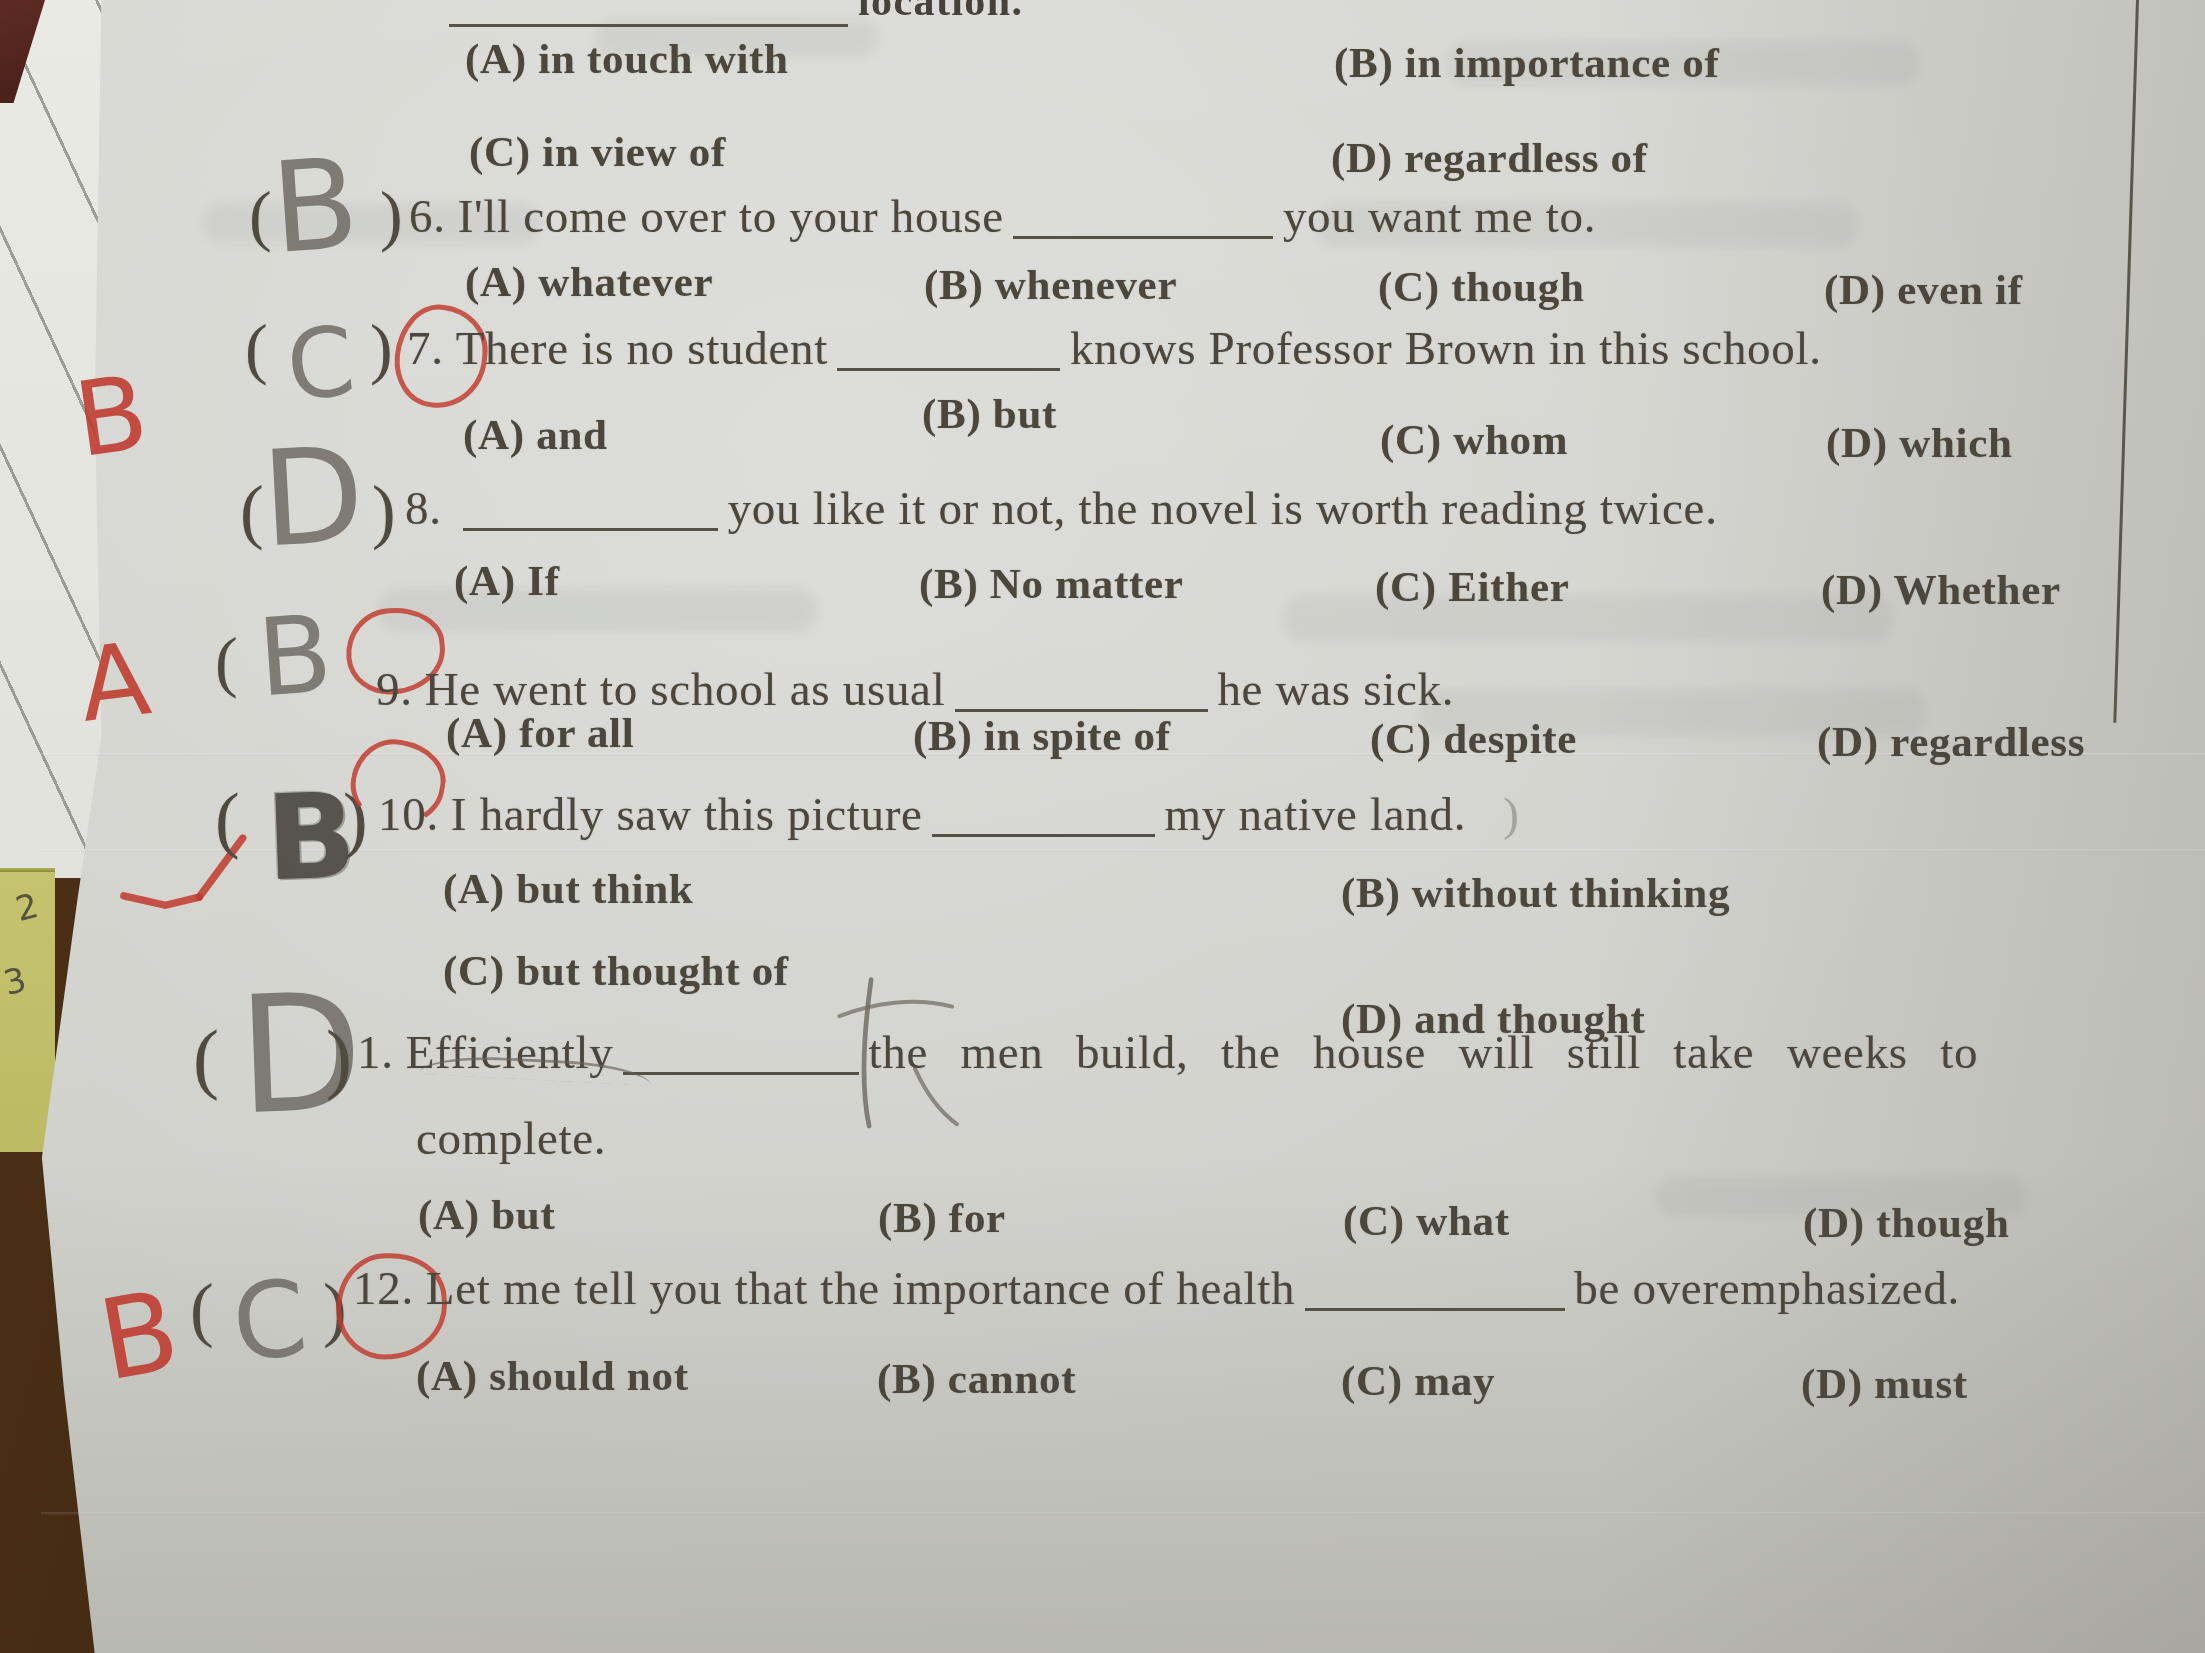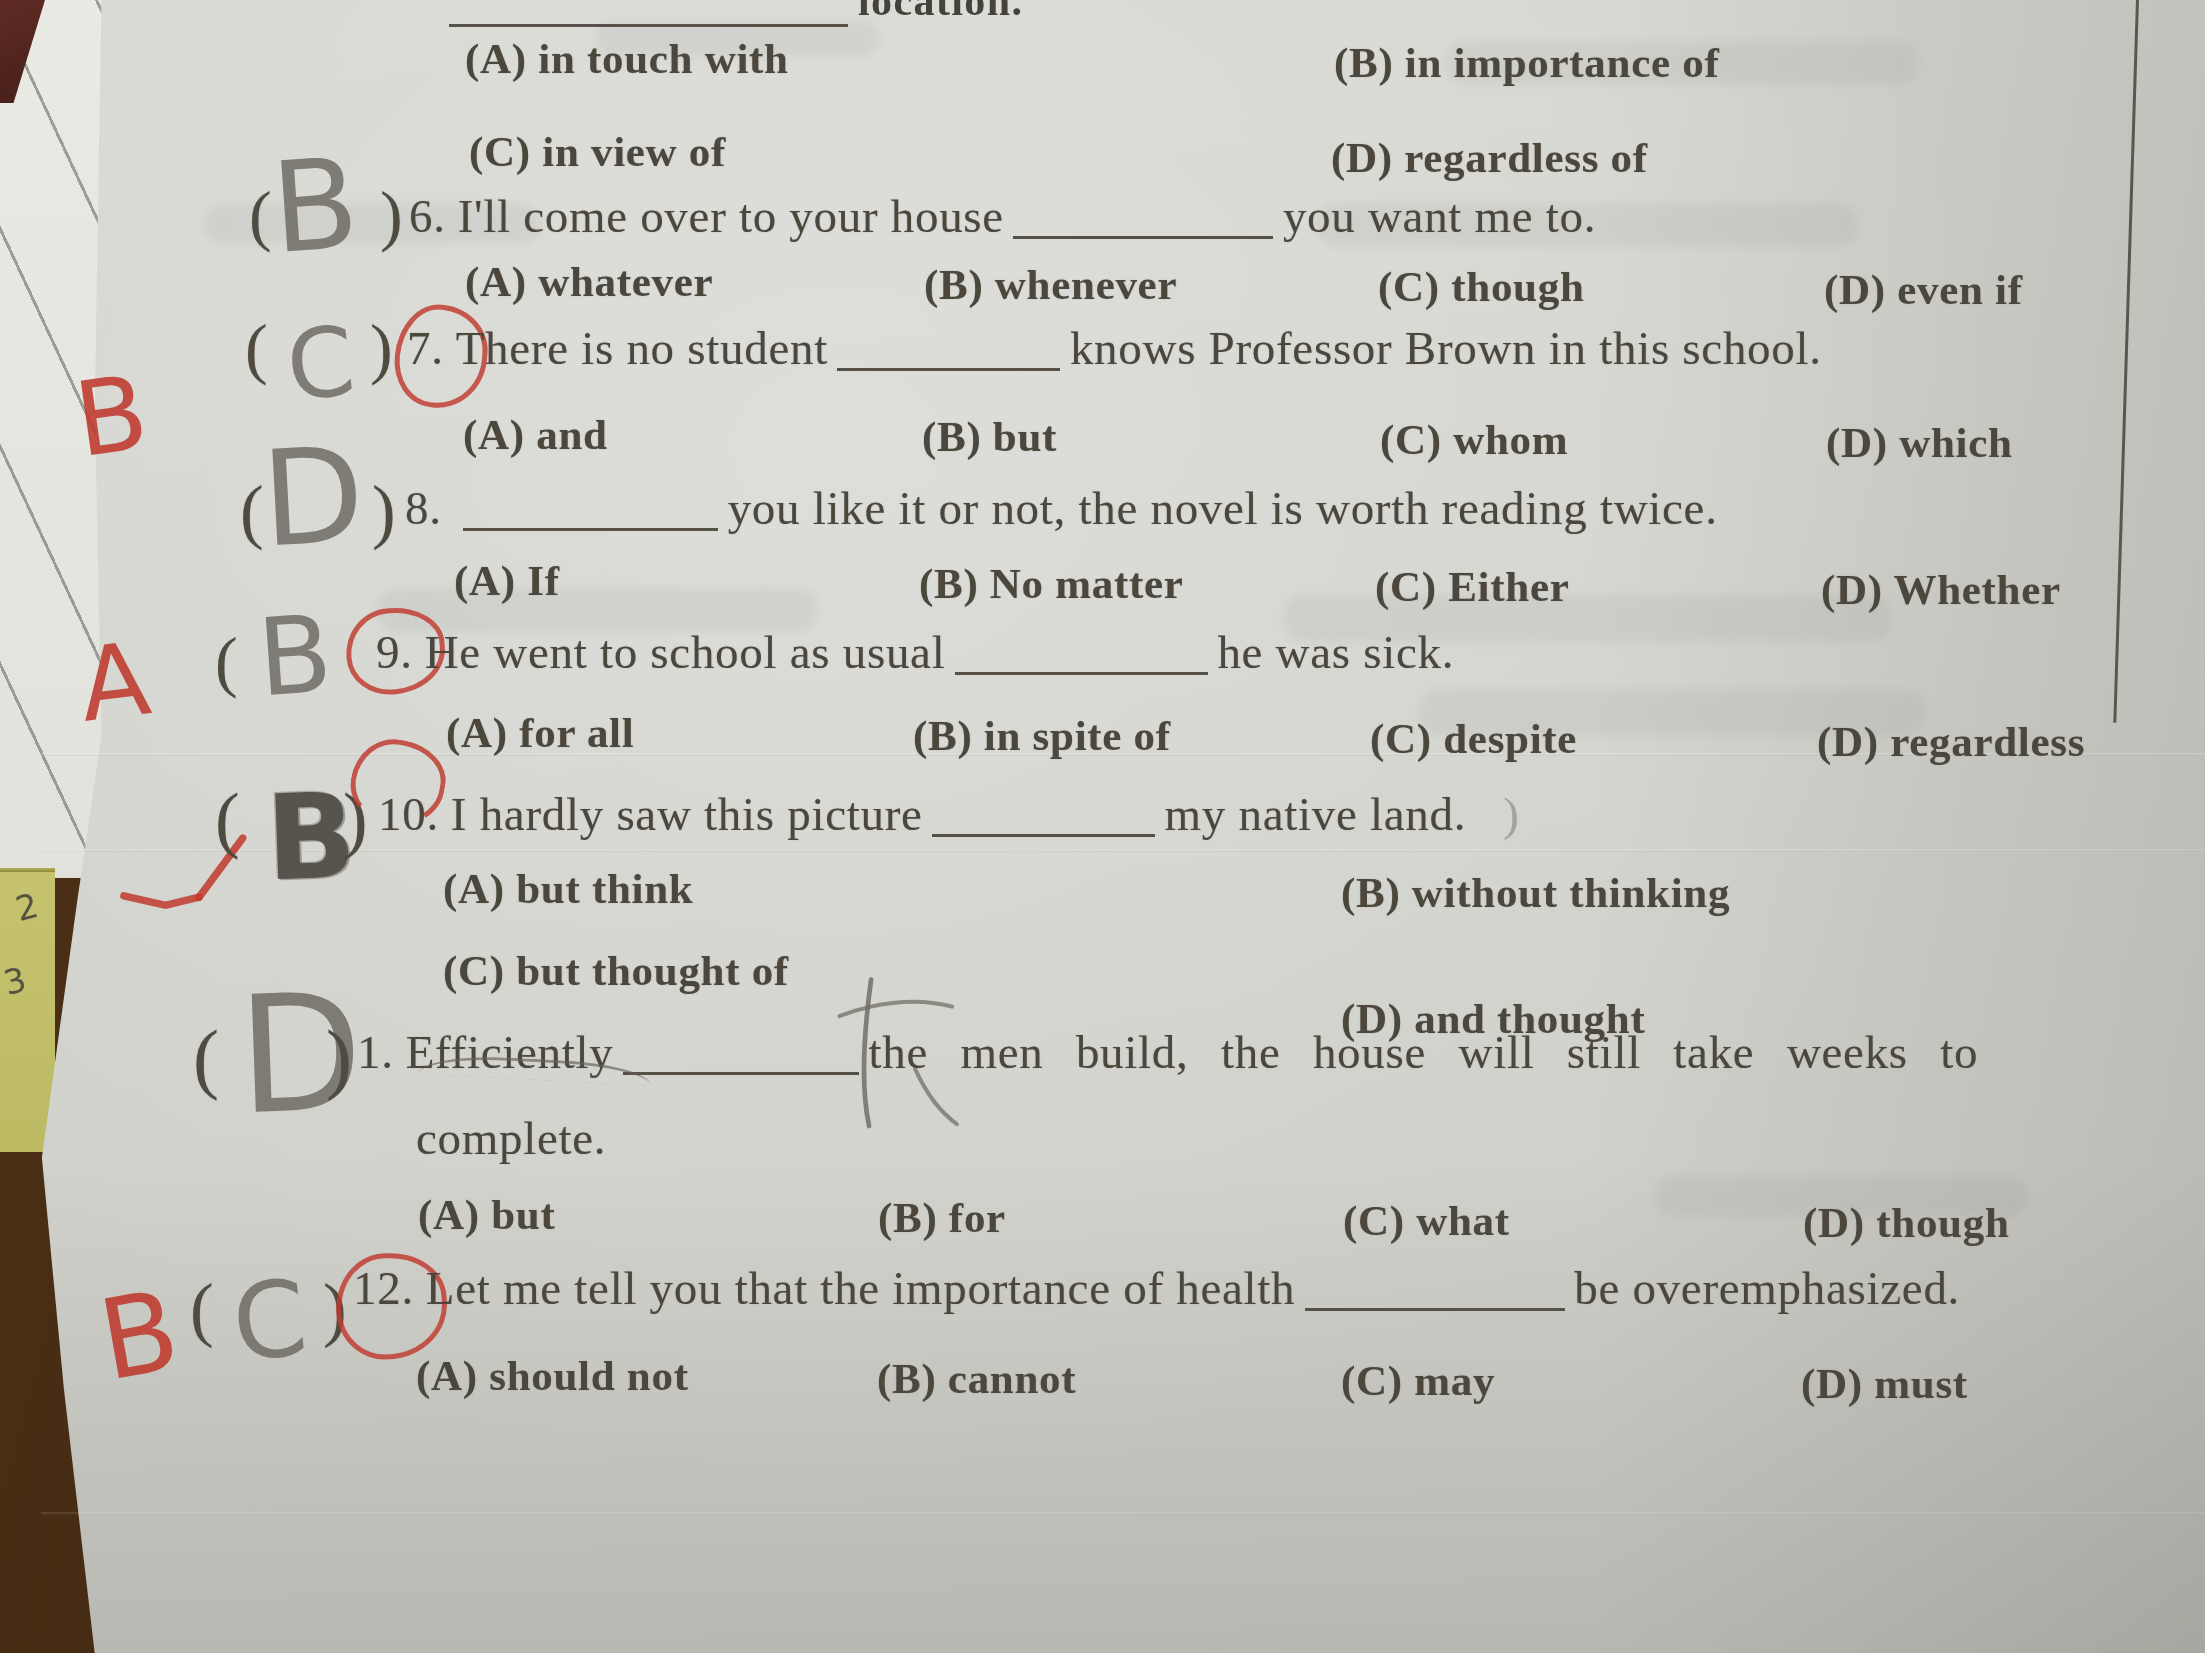--- a/index.html
+++ b/index.html
@@ -142,40 +142,40 @@
 
 <div class="abs redletter" style="left:76px;top:365px;font-size:103px;transform:rotate(-8deg);">B</div>
 <div class="abs paren" style="left:245px;top:314px;">(</div>
 <div class="abs pencil" style="left:287px;top:316px;font-size:96px;transform:rotate(-6deg);">C</div>
 <div class="abs paren" style="left:370px;top:314px;">)</div>
 <div class="abs redcircle" style="left:395px;top:305px;width:82px;height:93px;transform:rotate(6deg);"></div>
 <div class="abs qtext" style="left:407px;top:323px;">
   <span class="qnum">7.</span><span>There is no student</span><span class="blank" style="width:223px;"></span><span>knows Professor Brown in this school.</span>
 </div>
 <div class="abs opt" style="left:463px;top:411px;">(A) and</div>
-<div class="abs opt" style="left:922px;top:413px;">(B) but</div>
+<div class="abs opt" style="left:922px;top:390px;">(B) but</div>
 <div class="abs opt" style="left:1380px;top:416px;">(C) whom</div>
 <div class="abs opt" style="left:1826px;top:419px;">(D) which</div>
 
 <div class="abs paren" style="left:240px;top:476px;font-size:71px;">(</div>
 <div class="abs pencil" style="left:262px;top:431px;font-size:132px;transform:rotate(-3deg);">D</div>
 <div class="abs paren" style="left:372px;top:476px;font-size:71px;">)</div>
 <div class="abs qtext" style="left:405px;top:483px;">
   <span class="qnum">8.</span><span class="blank" style="width:255px;"></span><span>you like it or not, the novel is worth reading twice.</span>
 </div>
 <div class="abs opt" style="left:454px;top:557px;">(A) If</div>
 <div class="abs opt" style="left:919px;top:560px;">(B) No matter</div>
 <div class="abs opt" style="left:1375px;top:563px;">(C) Either</div>
 <div class="abs opt" style="left:1821px;top:566px;">(D) Whether</div>
 
 <div class="abs redletter" style="left:80px;top:632px;font-size:101px;transform:rotate(-7deg);">A</div>
 <div class="abs paren" style="left:215px;top:627px;">(</div>
 <div class="abs pencil" style="left:258px;top:603px;font-size:107px;transform:rotate(-4deg);">B</div>
 <div class="abs redcircle" style="left:346px;top:608px;width:89px;height:76px;transform:rotate(-5deg);"></div>
-<div class="abs qtext" style="left:376px;top:627px;">
+<div class="abs qtext" style="left:376px;top:664px;">
   <span class="qnum">9.</span><span>He went to school as usual</span><span class="blank" style="width:253px;"></span><span>he was sick.</span>
 </div>
 <div class="abs opt" style="left:446px;top:709px;">(A) for all</div>
 <div class="abs opt" style="left:913px;top:712px;">(B) in spite of</div>
 <div class="abs opt" style="left:1370px;top:715px;">(C) despite</div>
 <div class="abs opt" style="left:1817px;top:718px;">(D) regardless</div>
 
 <svg class="abs" style="left:118px;top:830px;" width="142" height="84" viewBox="0 0 210 125">
   <polyline points="8,98 70,112 120,100" fill="none" stroke="rgba(191,57,45,.85)" stroke-width="11" stroke-linecap="round"></polyline>
   <polyline points="120,100 185,12" fill="none" stroke="rgba(191,57,45,.85)" stroke-width="11" stroke-linecap="round"></polyline>

